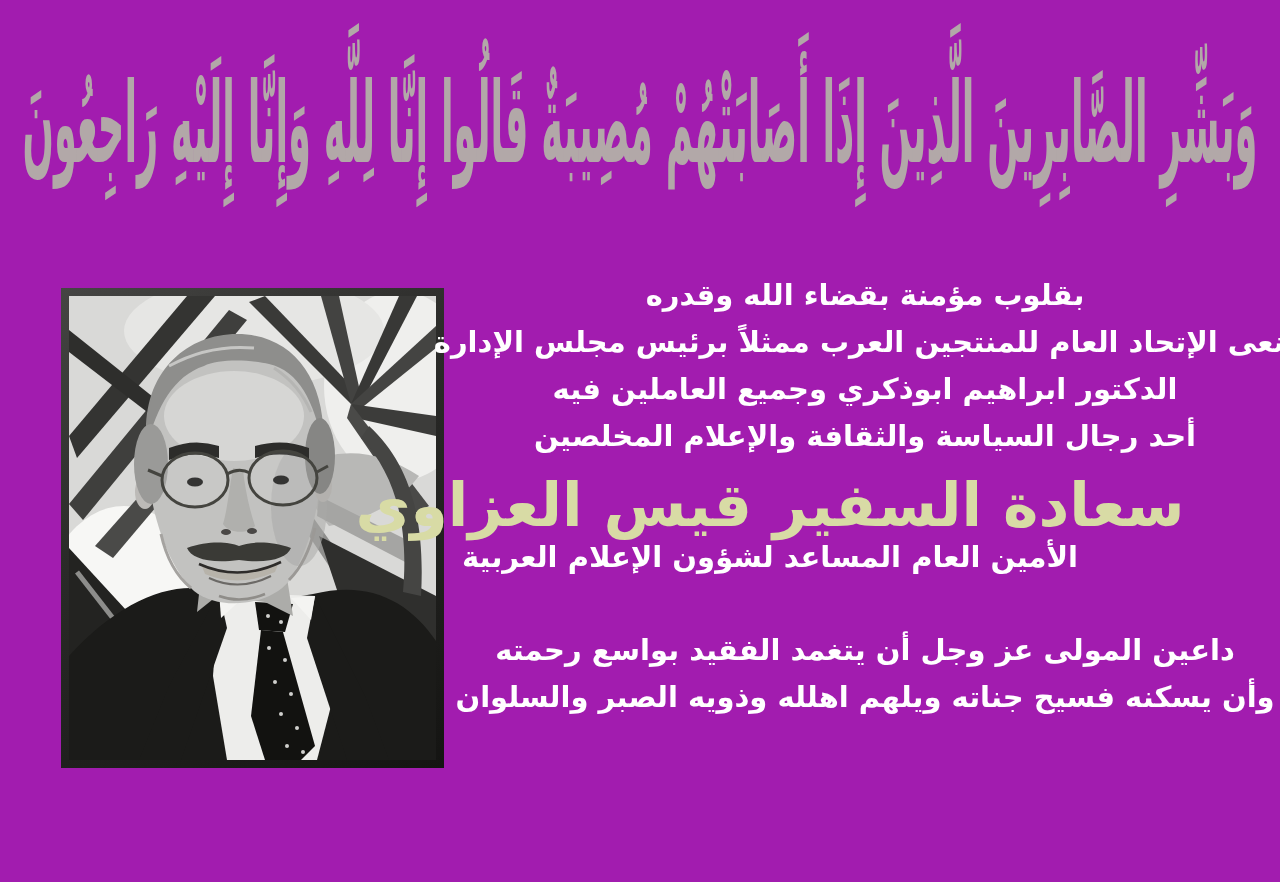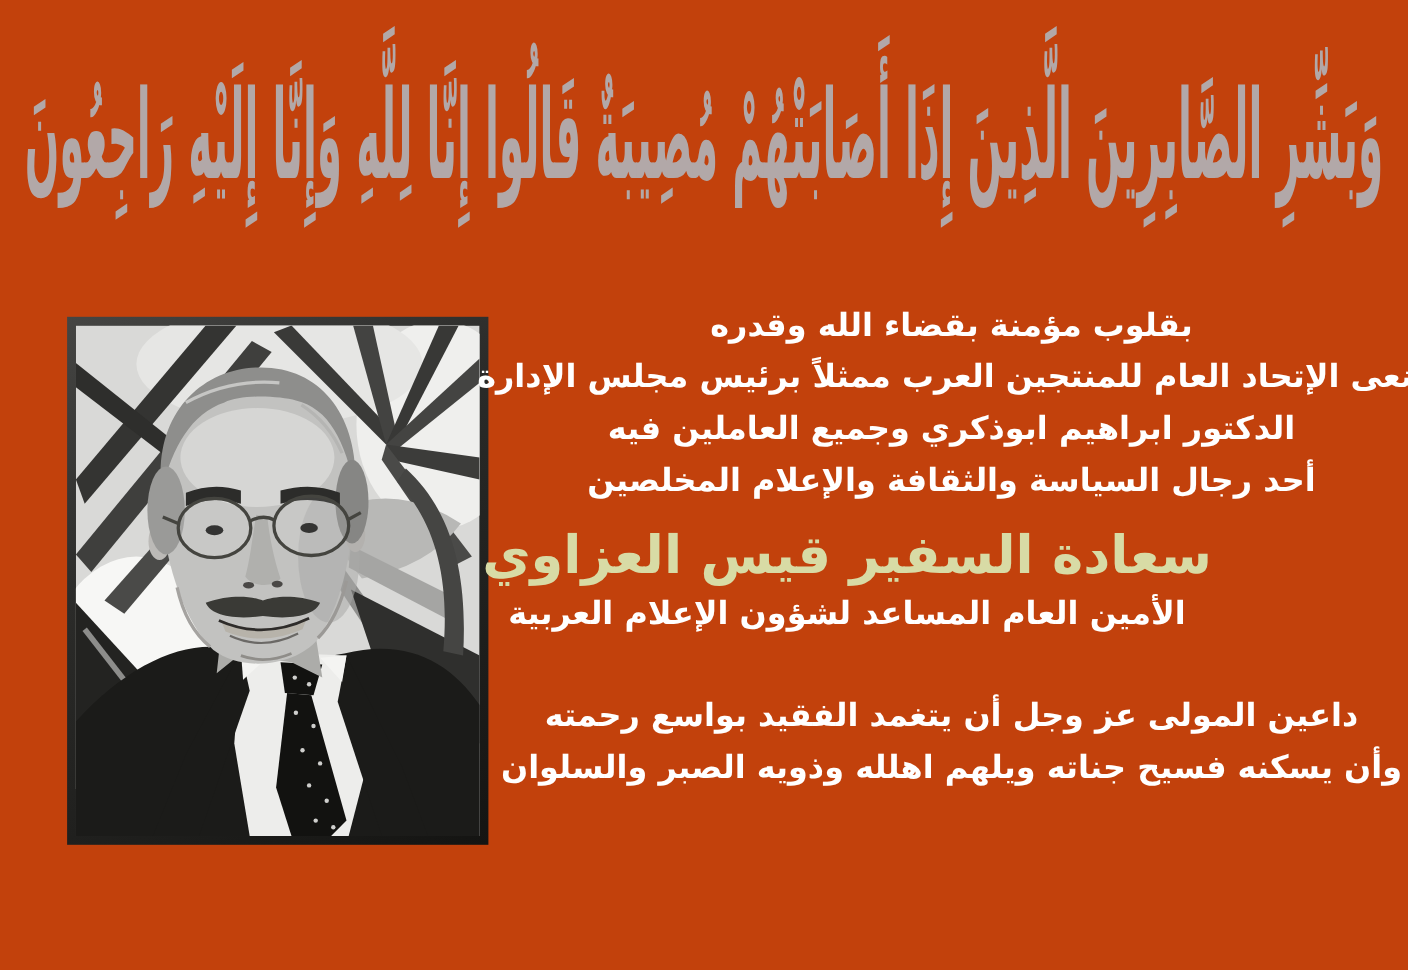--- a/index.html
+++ b/index.html
@@ -1,35 +1,35 @@
 <!DOCTYPE html>
 <html lang="ar" dir="rtl"><head>
 <meta charset="utf-8">
 <style>
   html,body{margin:0;padding:0;background:#000;}
   body{width:1280px;height:882px;overflow:hidden;
        font-family:"DejaVu Sans","Liberation Sans",sans-serif;}
-  .poster{position:relative;width:1280px;height:882px;background:#c2410c;}
+  .poster{position:relative;width:1280px;height:882px;background:#a21caf;}
 
   
   .callig-band{position:absolute;top:6px;left:0;width:1280px;height:238px;}
   .callig-band svg{display:block;}
 
   
   .photo-frame{position:absolute;left:61px;top:288px;width:383px;height:480px;
      box-sizing:border-box;padding:8px;
      background:linear-gradient(150deg,#454543 0%,#2b2b29 38%,#141412 100%);}
   .photo-frame svg{display:block;width:100%;height:100%;}
 
   
   .announce{position:absolute;left:425px;top:272px;width:880px;
      direction:rtl;text-align:center;color:#ffffff;font-weight:bold;}
   .announce p{margin:0;font-size:29px;line-height:47px;white-space:nowrap;}
   .name-block{position:relative;left:-95px;}
-  .deceased-name{margin:16px 0 0 0;font-size:48px;line-height:58px;
+  .deceased-name{margin:16px 0 0 0;font-size:60px;line-height:58px;
      color:#d8dba5;font-weight:bold;white-space:nowrap;}
   .prayer{margin-top:46px;}
 </style>
 </head>
 <body>
 
 <div class="poster">
 
   <div class="callig-band">
     <svg width="1280" height="238" viewBox="0 0 1280 238">

